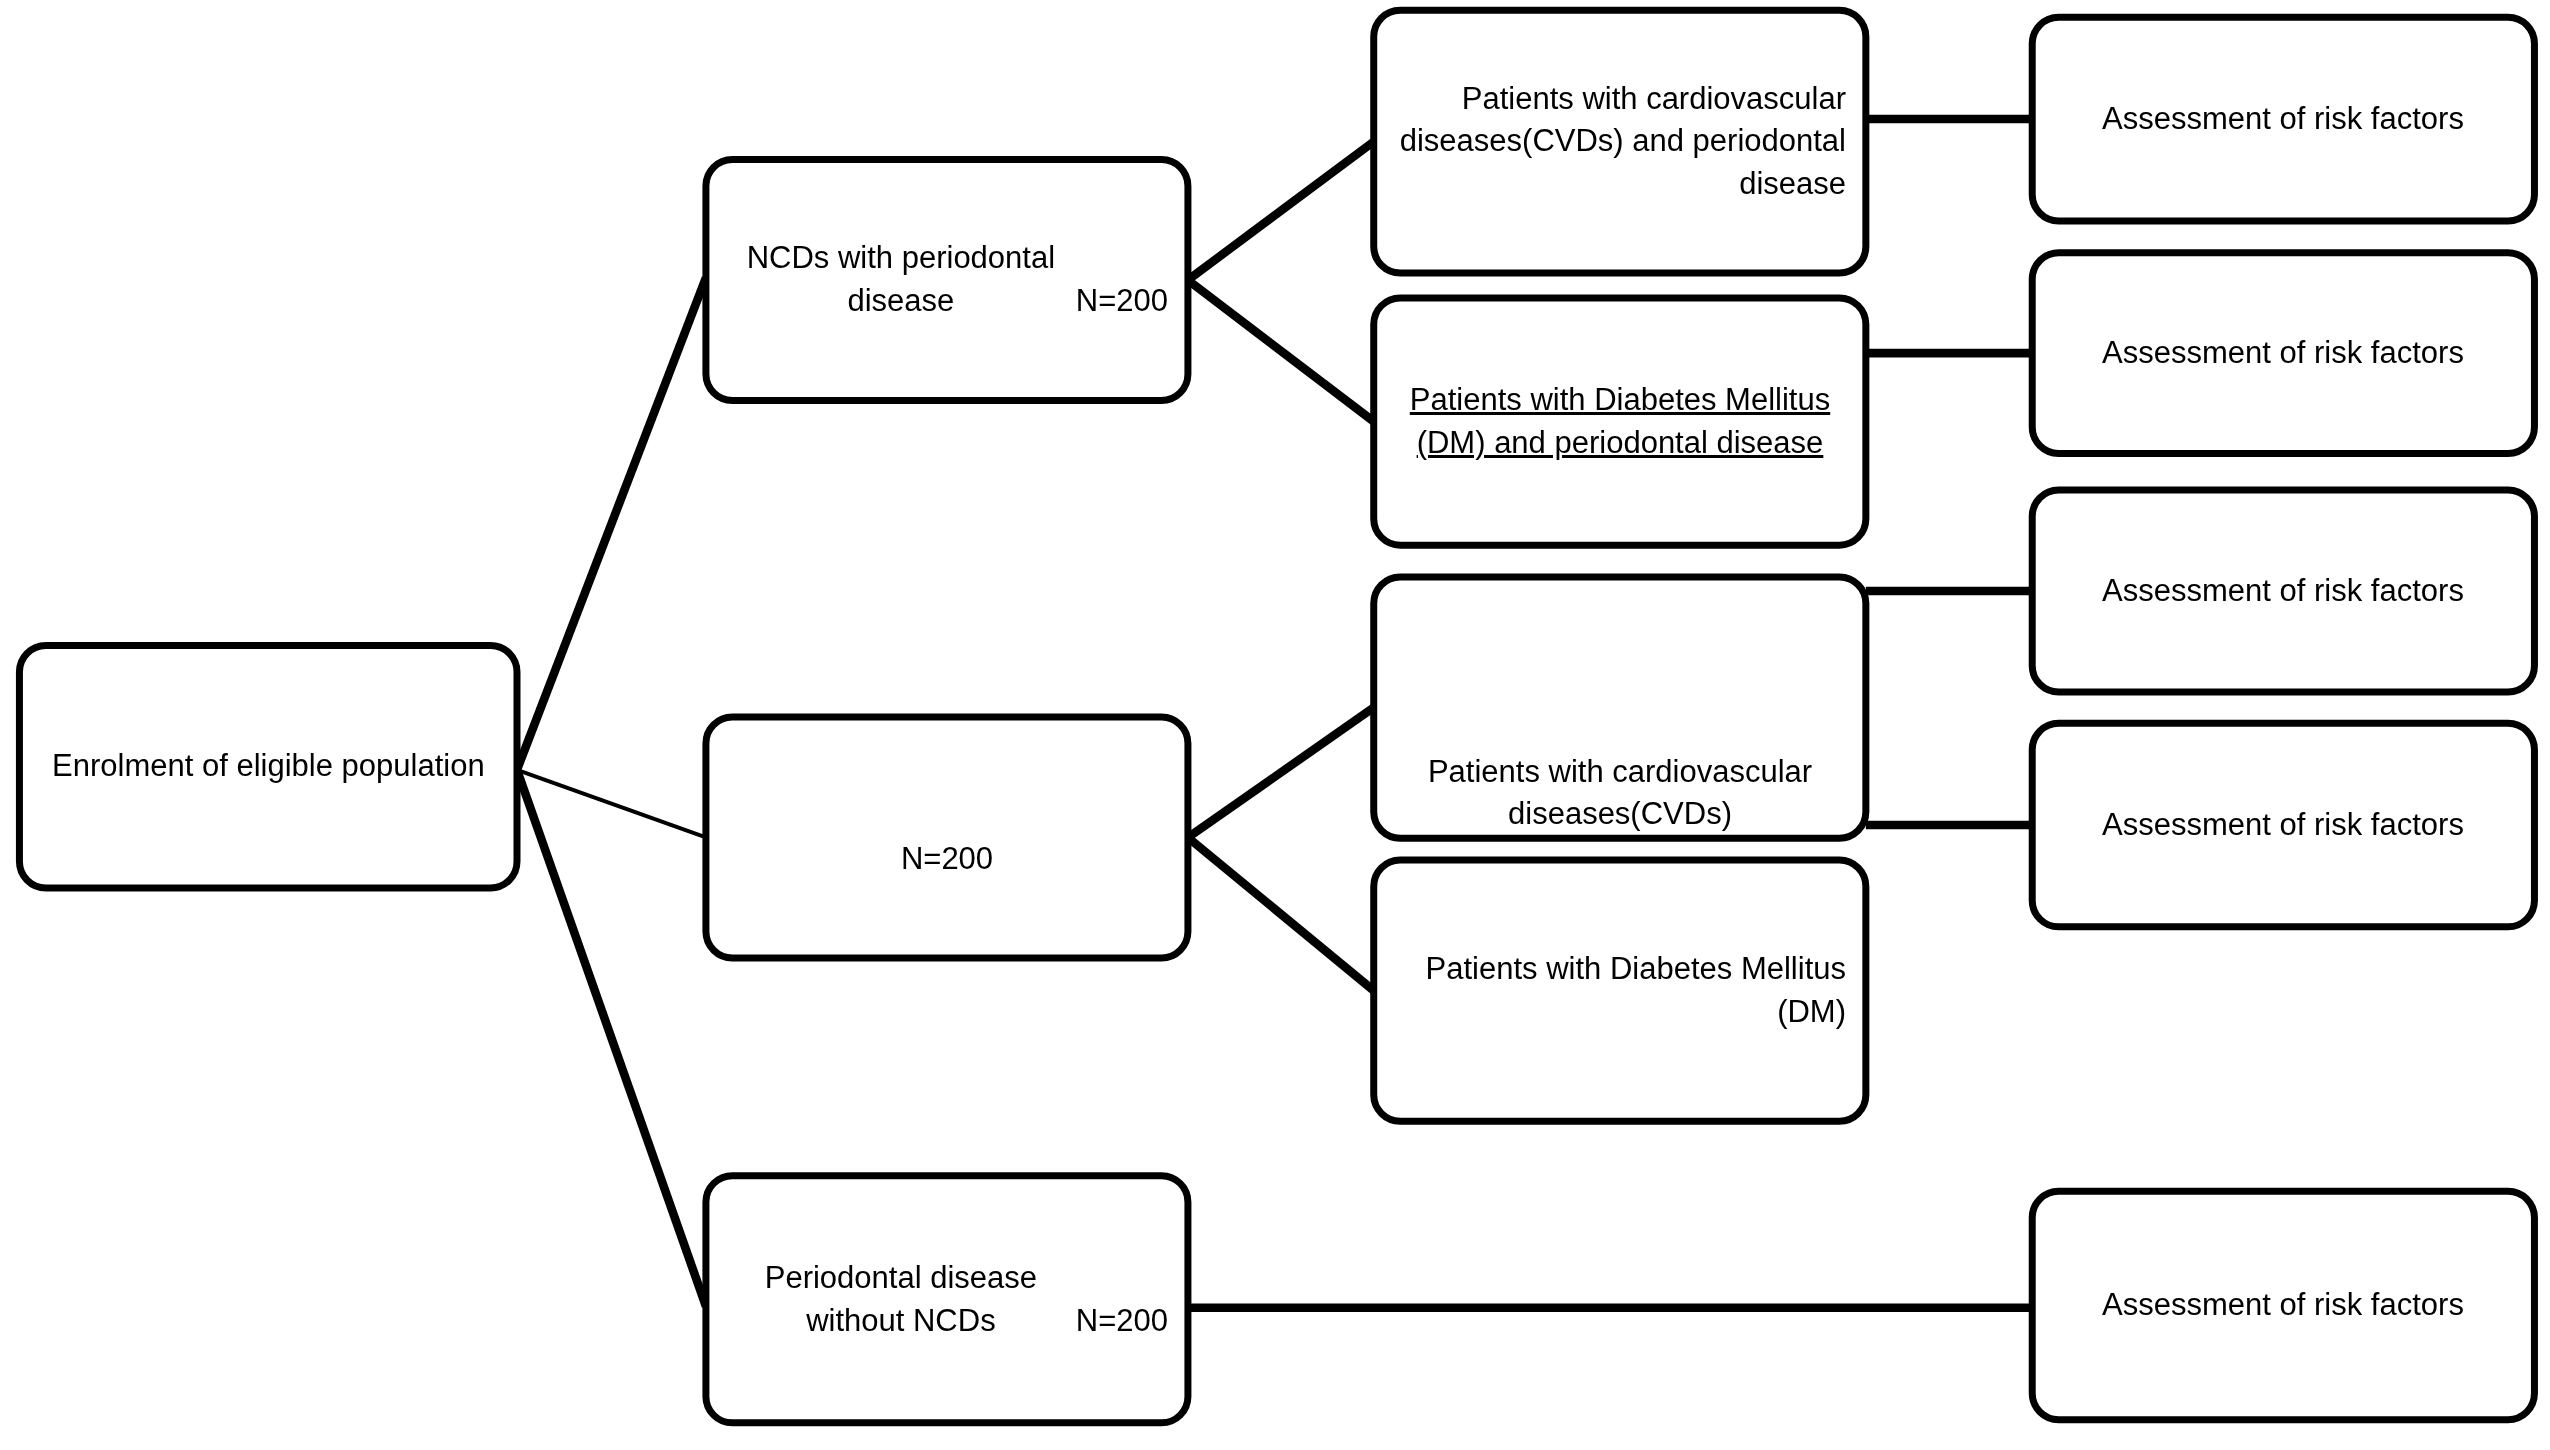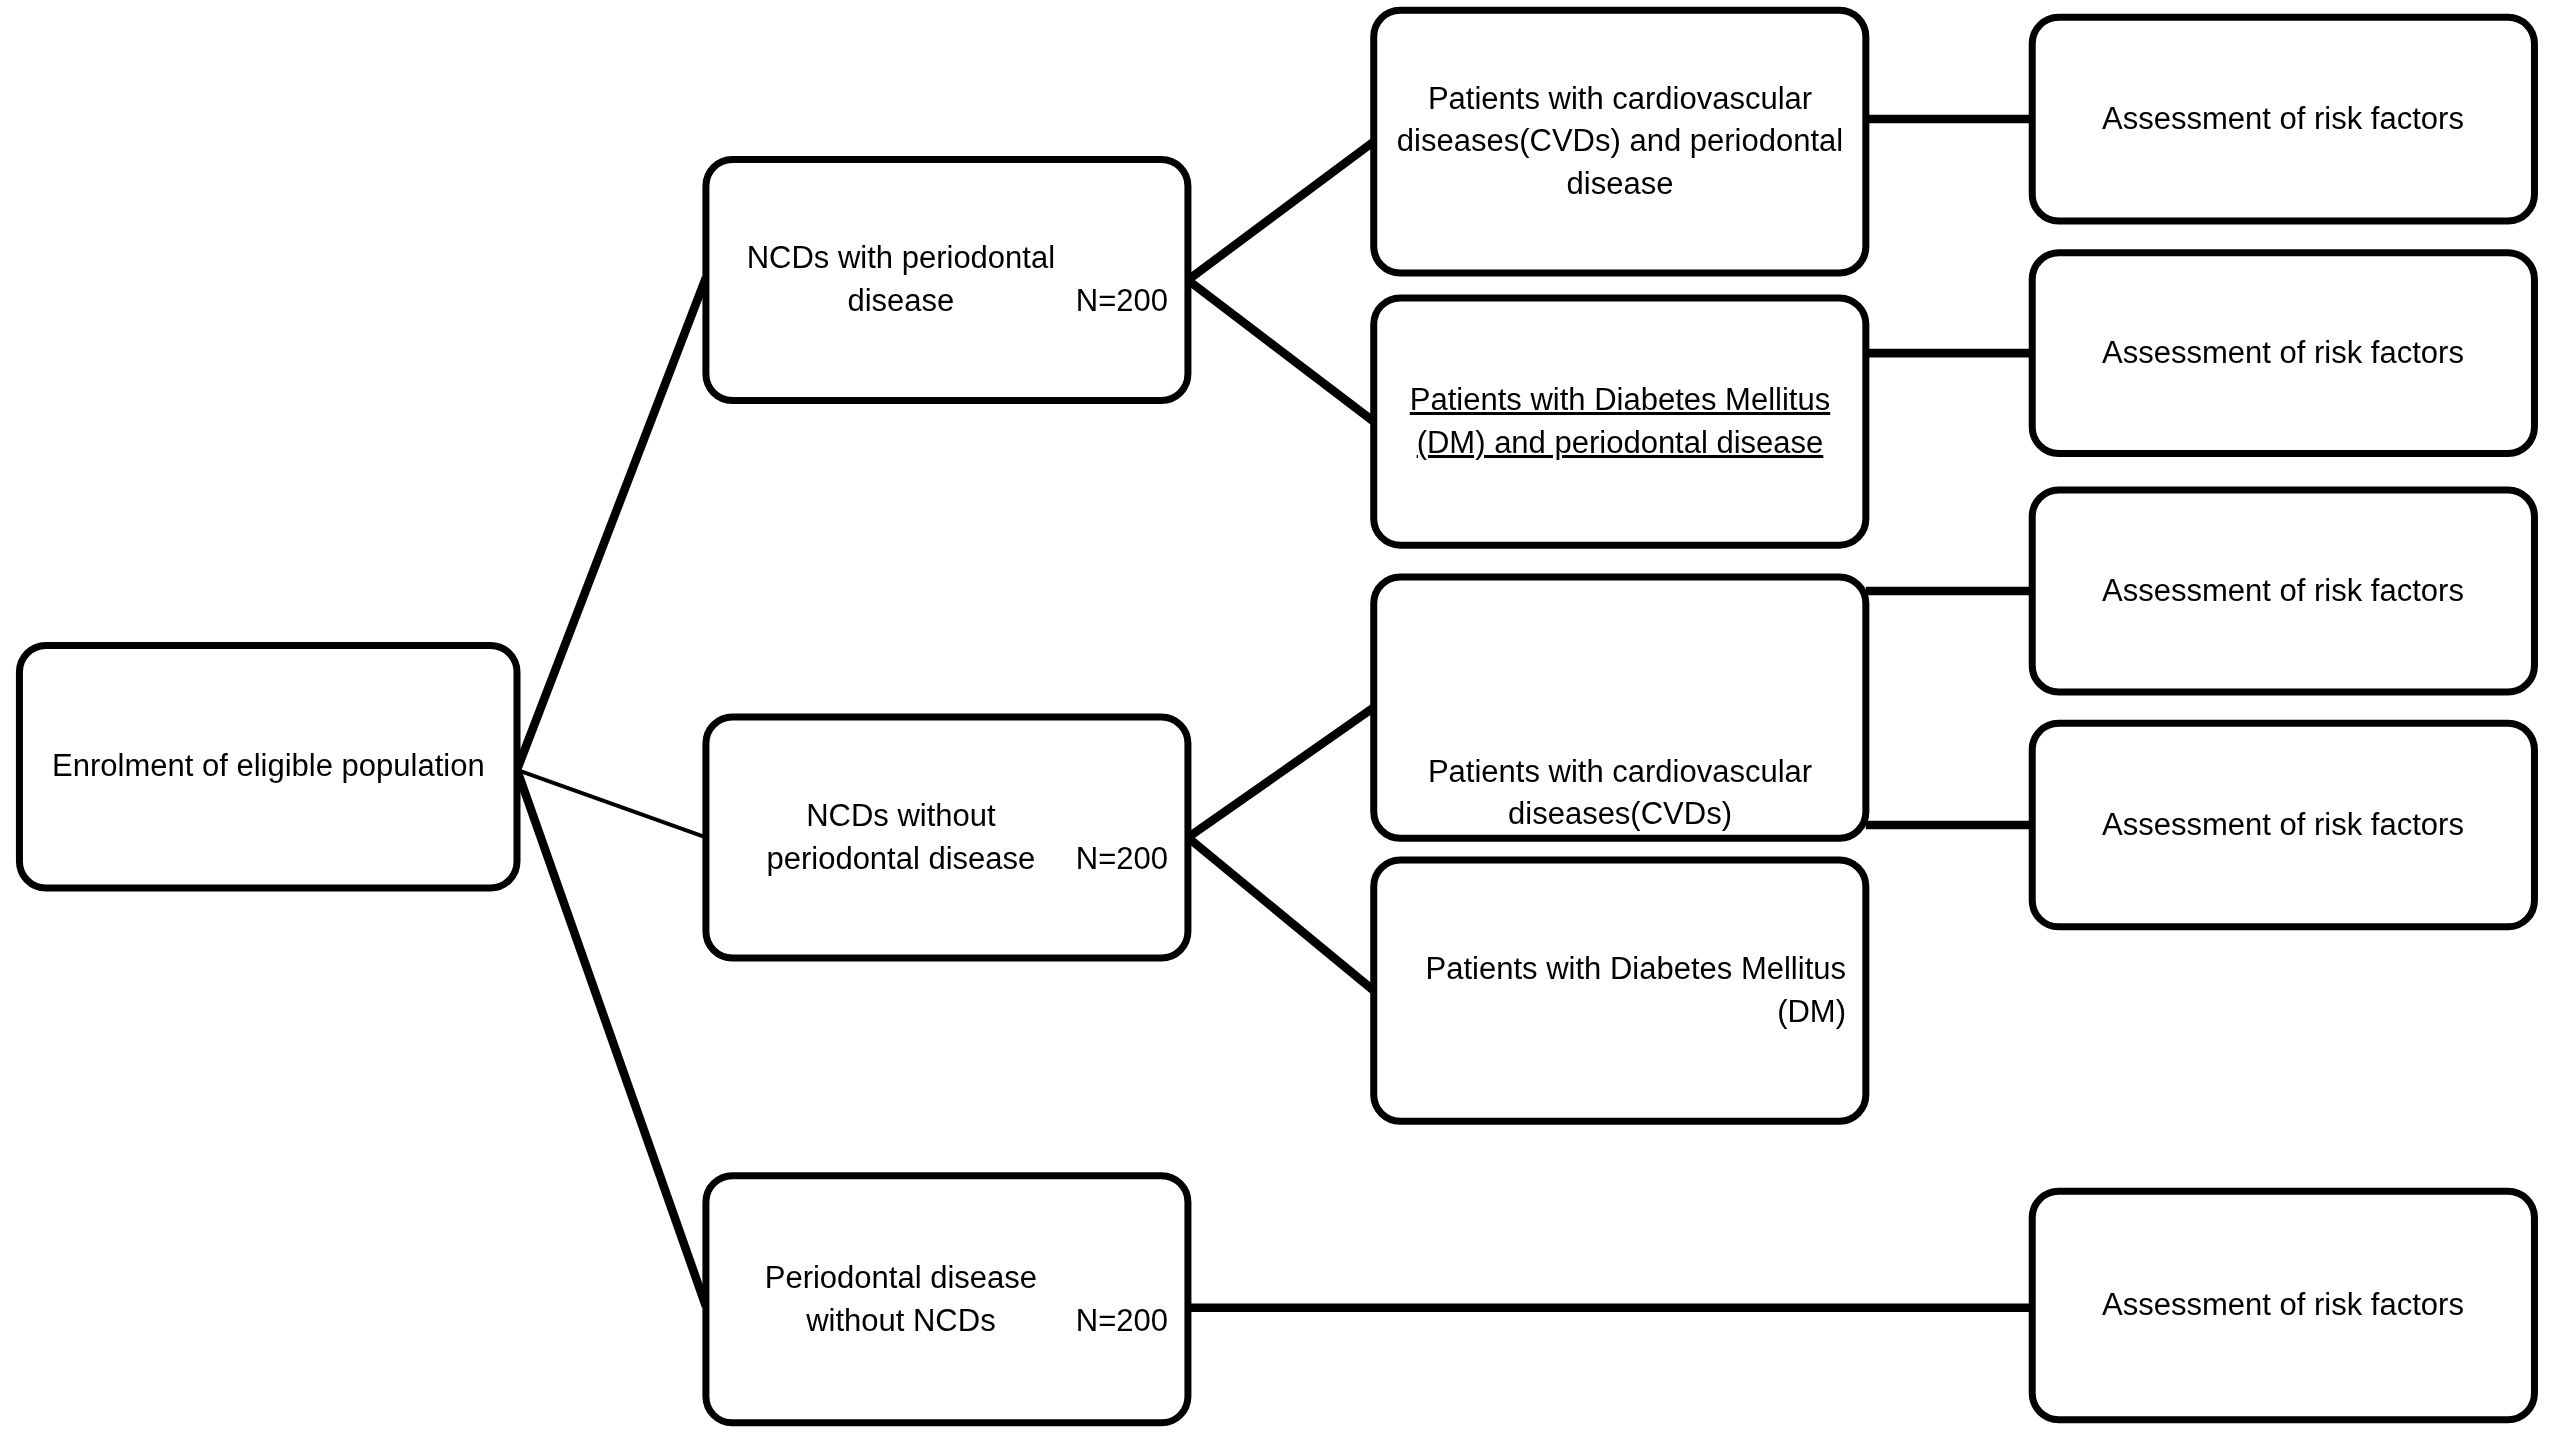--- a/index.html
+++ b/index.html
@@ -89,23 +89,23 @@
         <rect x="2614" y="22" width="646" height="262" rx="34" ry="34" class="node-box"></rect>
         <rect x="2614" y="325" width="646" height="258" rx="34" ry="34" class="node-box"></rect>
         <rect x="2614" y="630" width="646" height="260" rx="34" ry="34" class="node-box"></rect>
         <rect x="2614" y="930" width="646" height="262" rx="34" ry="34" class="node-box"></rect>
         <rect x="2614" y="1532" width="646" height="294" rx="34" ry="34" class="node-box"></rect>
       </g>
   </svg>
   <div id="label-layer">
       <div class="node-label" style="left: 19.4px; top: 645px; width: 498px; height: 243px; text-align: center;"><span class="main-line">Enrolment of eligible population</span></div>
       <div class="node-label with-count" style="left: 706px; top: 159px; width: 482px; height: 241px;"><span class="main-line">NCDs with periodontal disease</span><span class="count-line">N=200</span></div>
-      <div class="node-label with-count" style="left: 706px; top: 717px; width: 482px; height: 241px;"><span class="main-line">NCDs without periodontal disease</span><span class="count-line">N=200</span></div>
+      <div class="node-label with-count" style="left: 706px; top: 717px; width: 482px; height: 241px;"><span class="count-line">N=200</span></div>
       <div class="node-label with-count" style="left: 706px; top: 1176px; width: 482px; height: 247px;"><span class="main-line">Periodontal disease without NCDs</span><span class="count-line">N=200</span></div>
-      <div class="node-label" style="left: 1374px; top: 10px; width: 492px; height: 263px;"><span class="main-line">Patients with cardiovascular diseases(CVDs) and periodontal disease</span></div>
+      <div class="node-label" style="left: 1374px; top: 10px; width: 492px; height: 263px; text-align: right;"><span class="main-line">Patients with cardiovascular diseases(CVDs) and periodontal disease</span></div>
       <div class="node-label" style="left: 1374px; top: 298px; width: 492px; height: 247px; text-decoration: underline;"><span class="main-line">Patients with Diabetes Mellitus (DM) and periodontal disease</span></div>
       <div class="node-label" style="left: 1374px; top: 577px; width: 492px; height: 261px; align-items: flex-end;"><span class="main-line">Patients with cardiovascular diseases(CVDs)</span></div>
       <div class="node-label" style="left: 1374px; top: 860px; width: 492px; height: 261px; text-align: right;"><span class="main-line">Patients with Diabetes Mellitus (DM)</span></div>
       <div class="node-label" style="left: 2032px; top: 17px; width: 502px; height: 204px;"><span class="main-line">Assessment of risk factors</span></div>
       <div class="node-label" style="left: 2032px; top: 253px; width: 502px; height: 201px;"><span class="main-line">Assessment of risk factors</span></div>
       <div class="node-label" style="left: 2032px; top: 490px; width: 502px; height: 202px;"><span class="main-line">Assessment of risk factors</span></div>
       <div class="node-label" style="left: 2032px; top: 723px; width: 502px; height: 204px;"><span class="main-line">Assessment of risk factors</span></div>
       <div class="node-label" style="left: 2032px; top: 1191px; width: 502px; height: 229px;"><span class="main-line">Assessment of risk factors</span></div>
     </div>
 </div>

